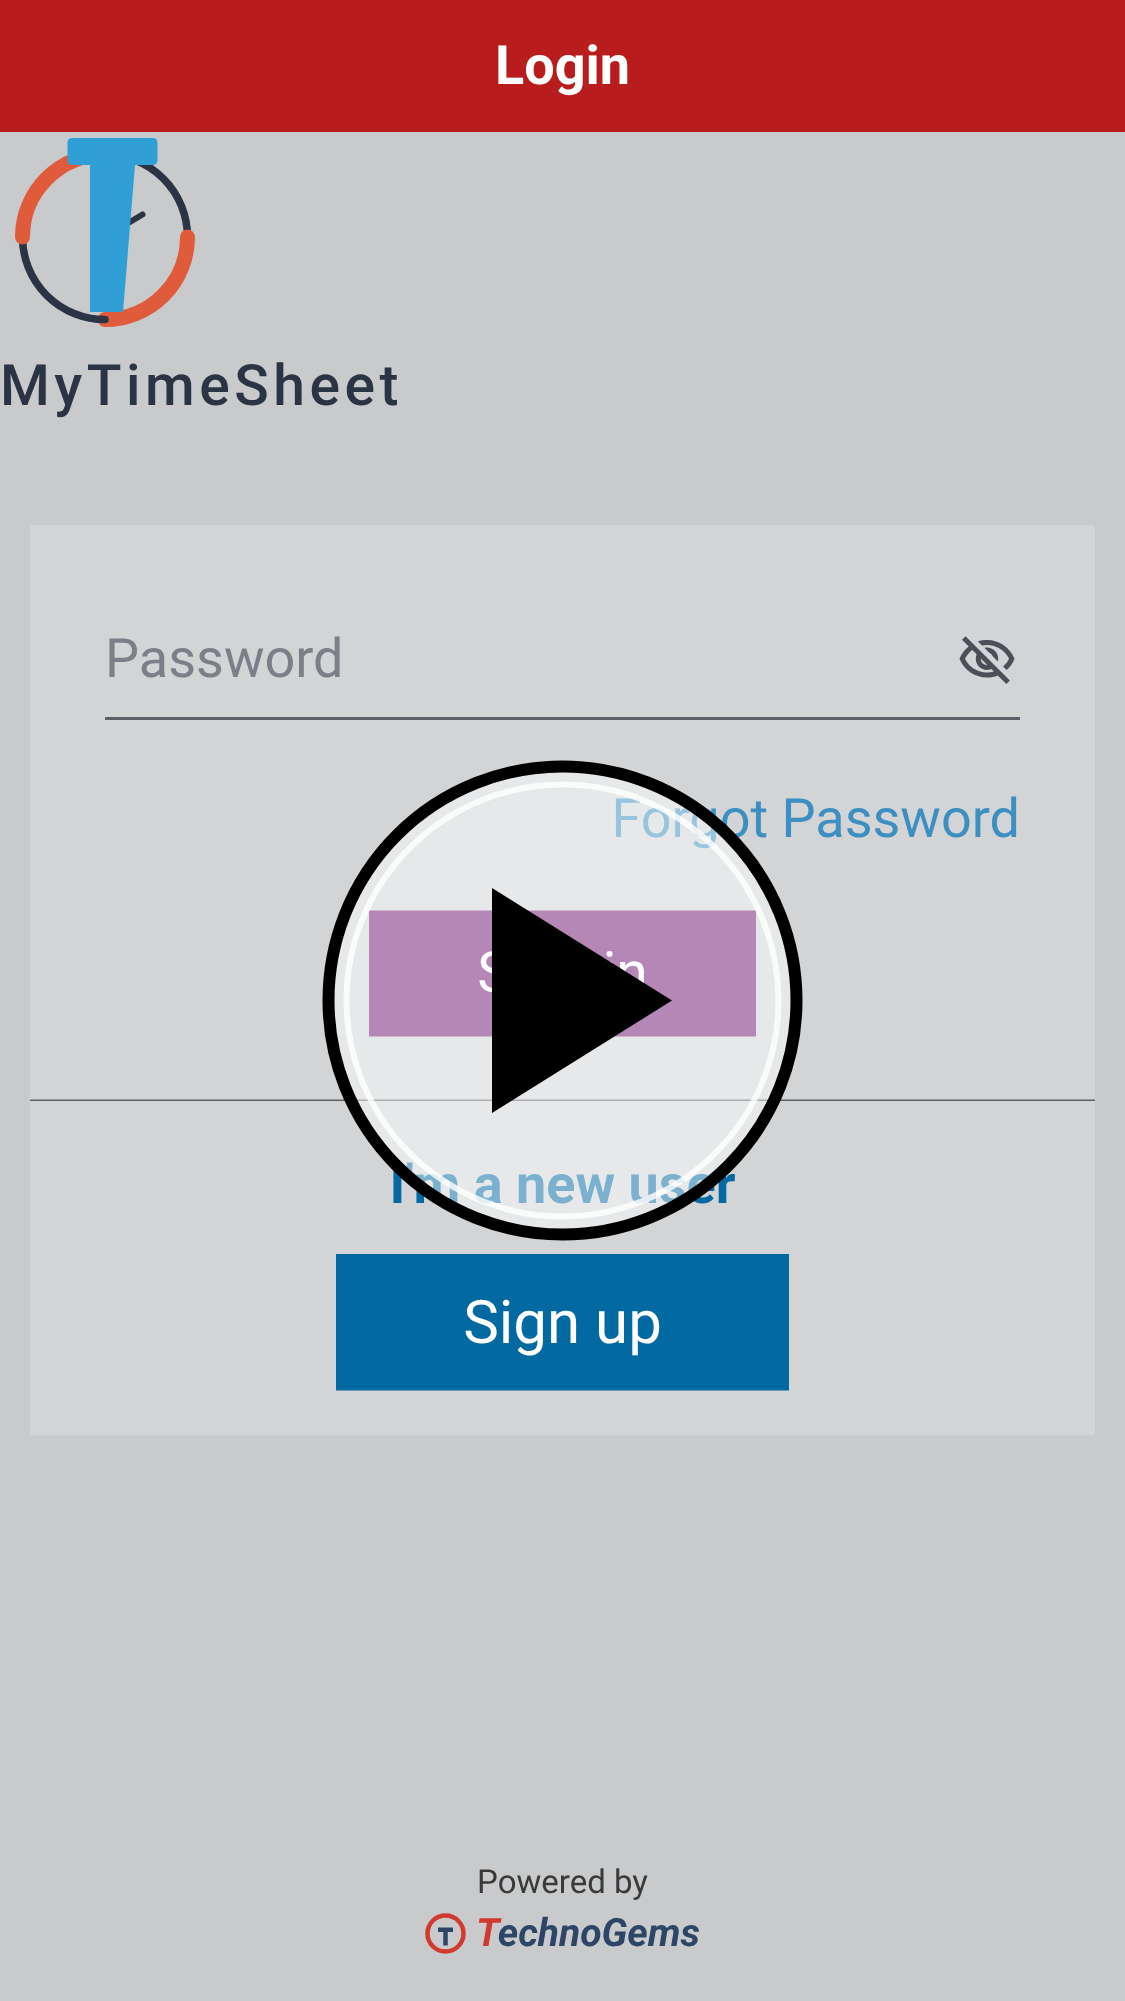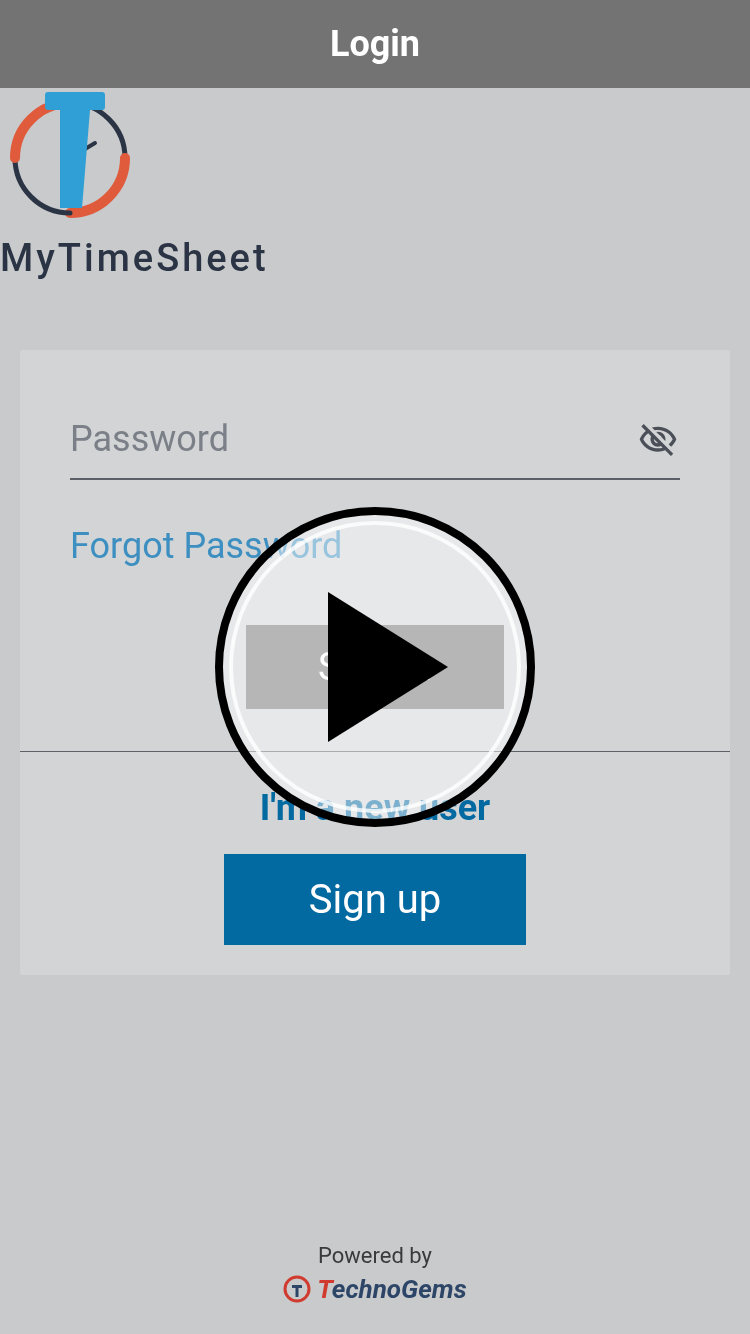--- a/index.html
+++ b/index.html
@@ -9,21 +9,21 @@
       font-family: -apple-system, BlinkMacSystemFont, "Segoe UI", Roboto, Helvetica, Arial, sans-serif;
     }
     body {
       width: 750px;
       height: 1334px;
       background: #c8cacb;
       position: relative;
       overflow: hidden;
     }
     .header {
-      background: #737373;
+      background: #b91c1c;
       height: 88px;
       display: flex;
       align-items: center;
       justify-content: center;
     }
     .header-title {
       color: #ffffff;
       font-size: 36px;
       font-weight: 700;
     }
@@ -78,29 +78,30 @@
       width: 44px;
       height: 44px;
       display: flex;
       align-items: center;
       justify-content: center;
       cursor: pointer;
     }
     .forgot-link {
       color: #3c8fc0;
       font-size: 36px;
+      text-align: right;
       display: block;
       margin-top: -25px;
-      margin-bottom: 58px;
+      margin-bottom: 40px;
       text-decoration: none;
     }
     .signin-button {
       display: block;
       margin: 16px auto;
-      background: #737373;
+      background: #701a75;
       color: #ffffff;
       font-size: 38px;
       border: none;
       padding: 20px 72px;
       cursor: pointer;
       font-weight: 400;
     }
     .divider {
       border: none;
       border-top: 1px solid #5c6168;

